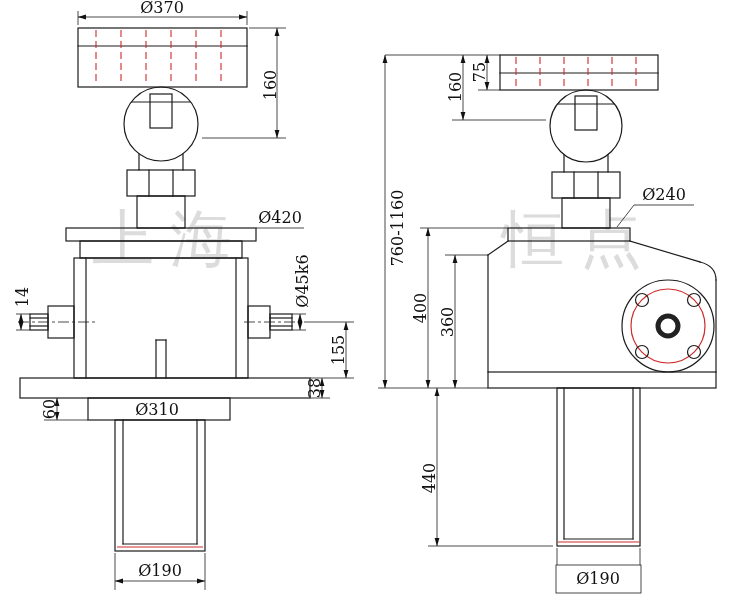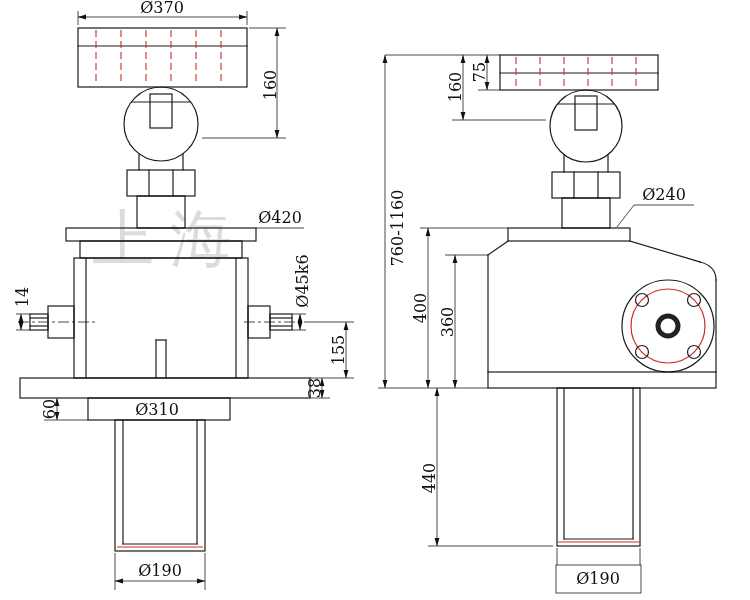--- a/index.html
+++ b/index.html
@@ -17,20 +17,21 @@
   .cl  {stroke:#1c1c1c;stroke-width:0.8;fill:none;stroke-dasharray:11 3 3 3;}
   text {fill:#111;font-size:16px;font-family:"DejaVu Serif",serif;}
 </style>
 </head>
 <body>
 
 <div class="stage">
 
   <div class="watermark">
     <span>上海</span>
+    <span>恒点</span>
   </div>
 
   <svg width="750" height="600" viewBox="0 0 750 600">
     <defs>
       <marker id="arr" viewBox="0 0 10 7" markerWidth="11" markerHeight="8" refX="9.5" refY="3.5" orient="auto-start-reverse">
         <path d="M0,0.6 L9.6,3.5 L0,6.4 Z" fill="#111"></path>
       </marker>
     </defs>
 
     <g>

